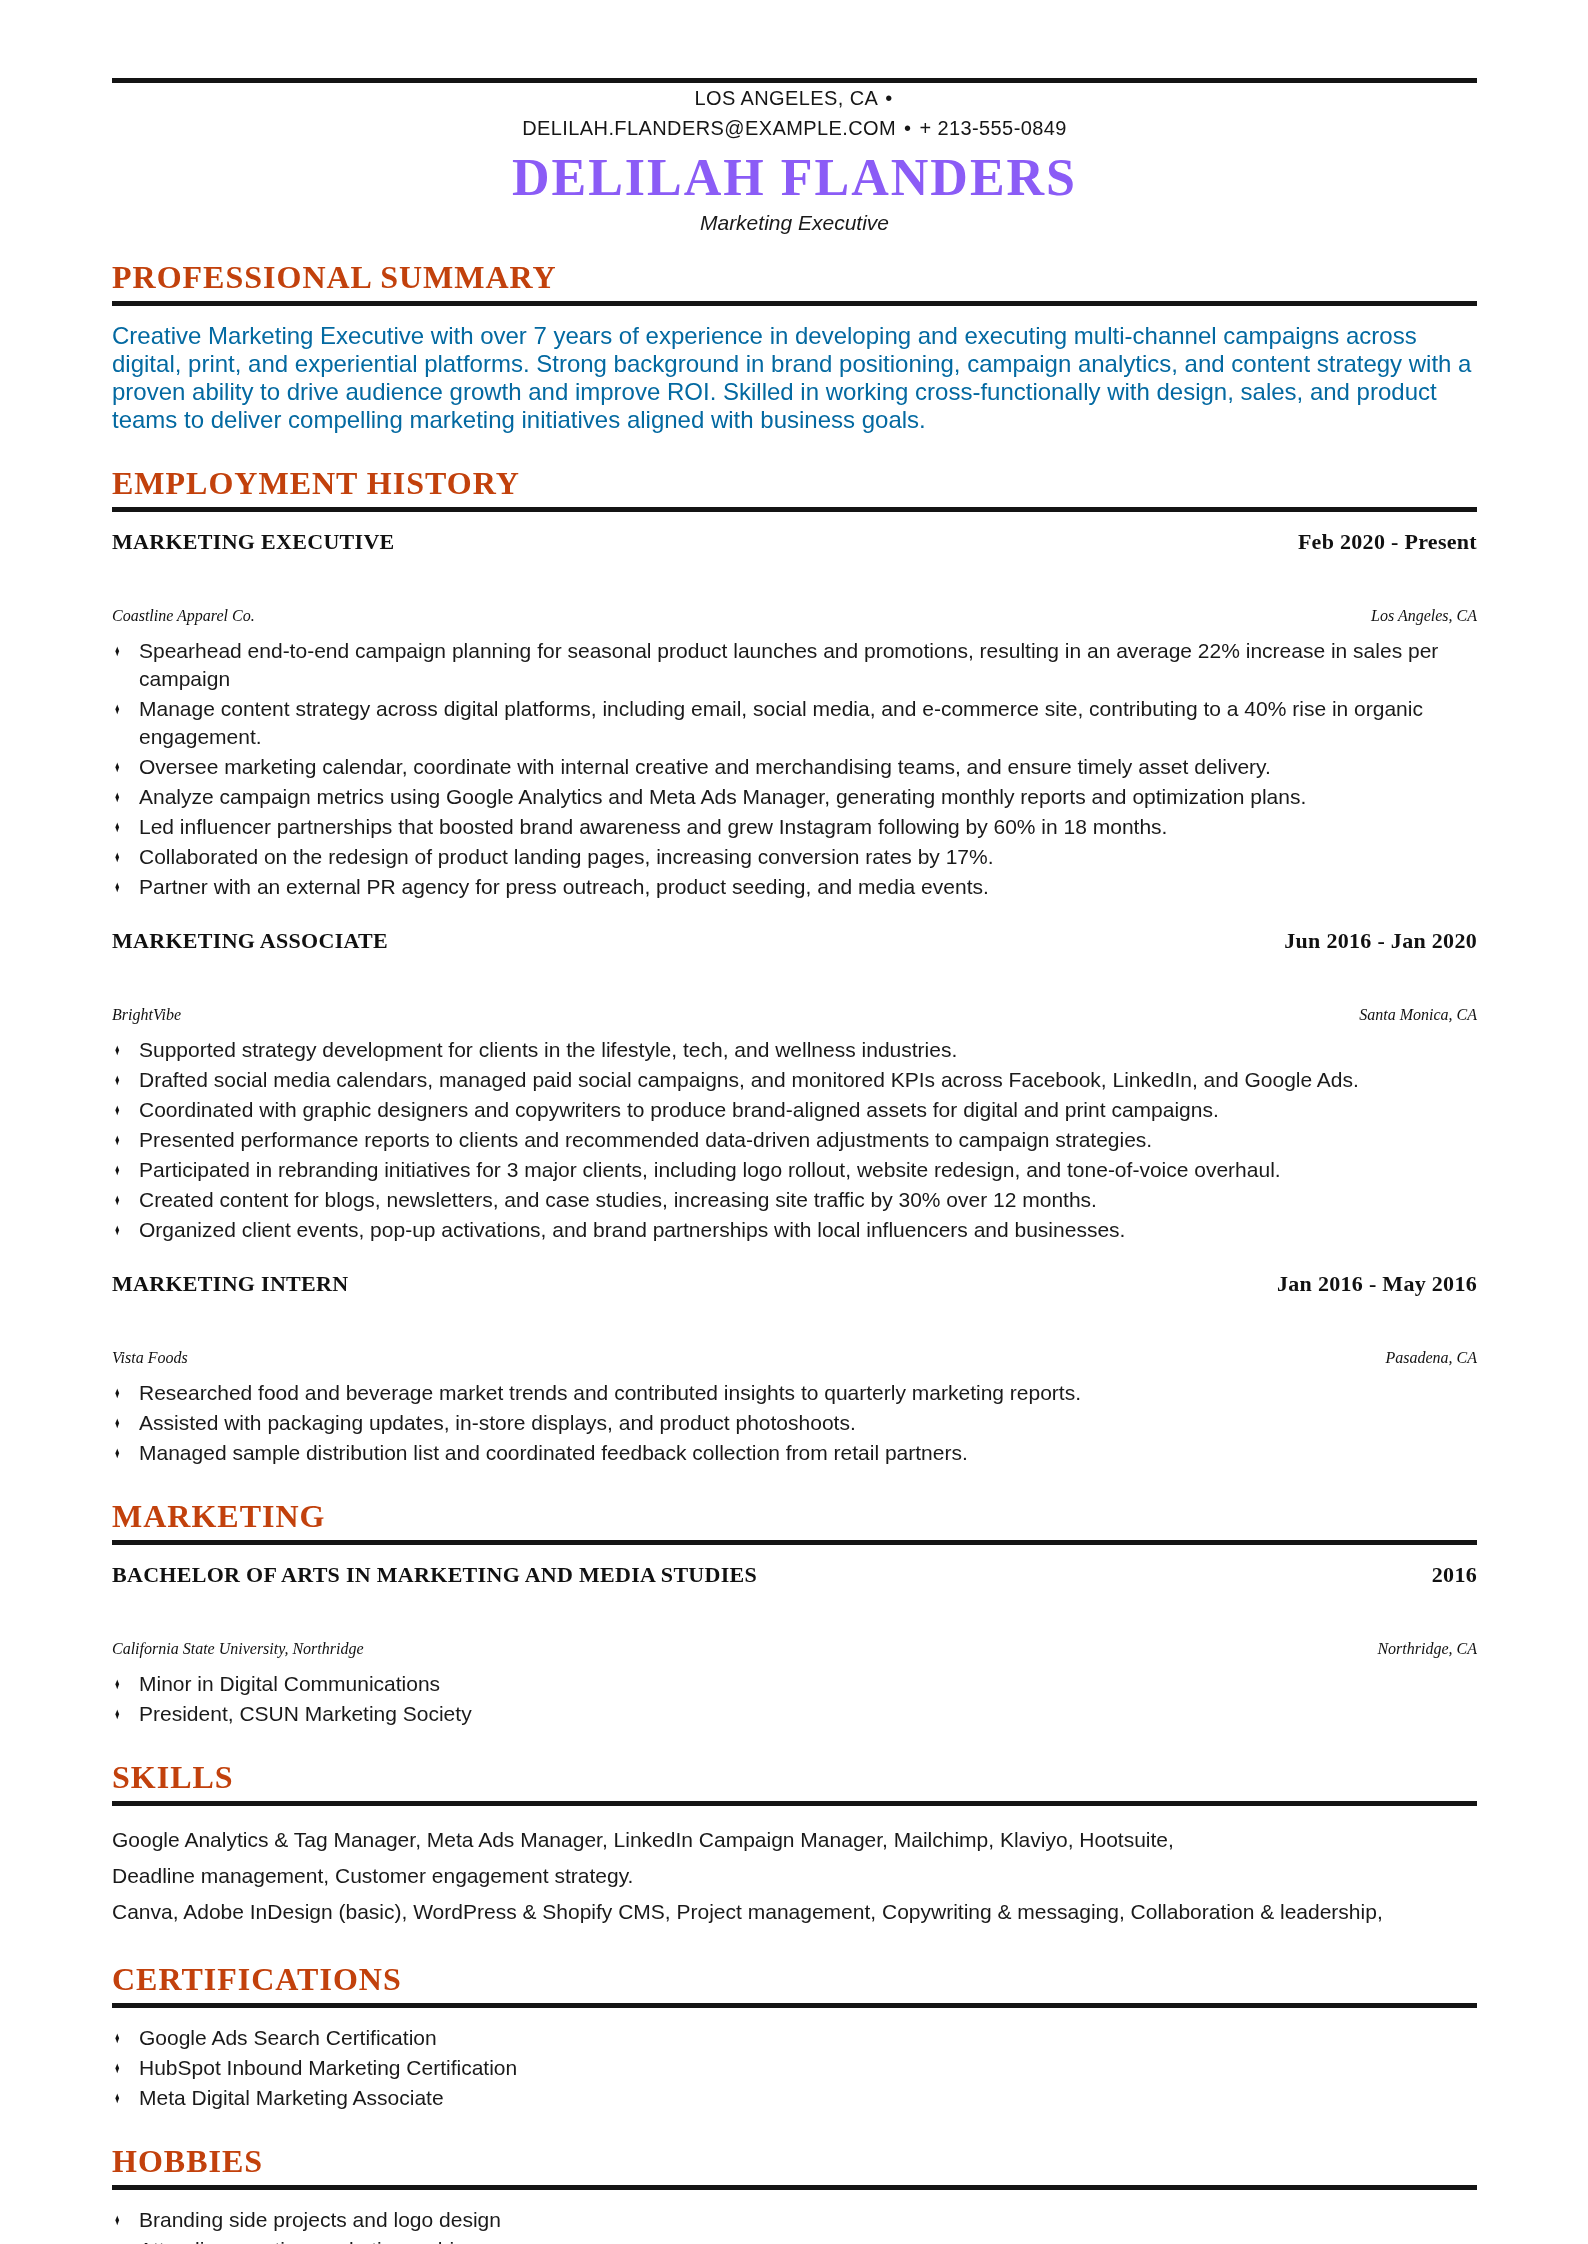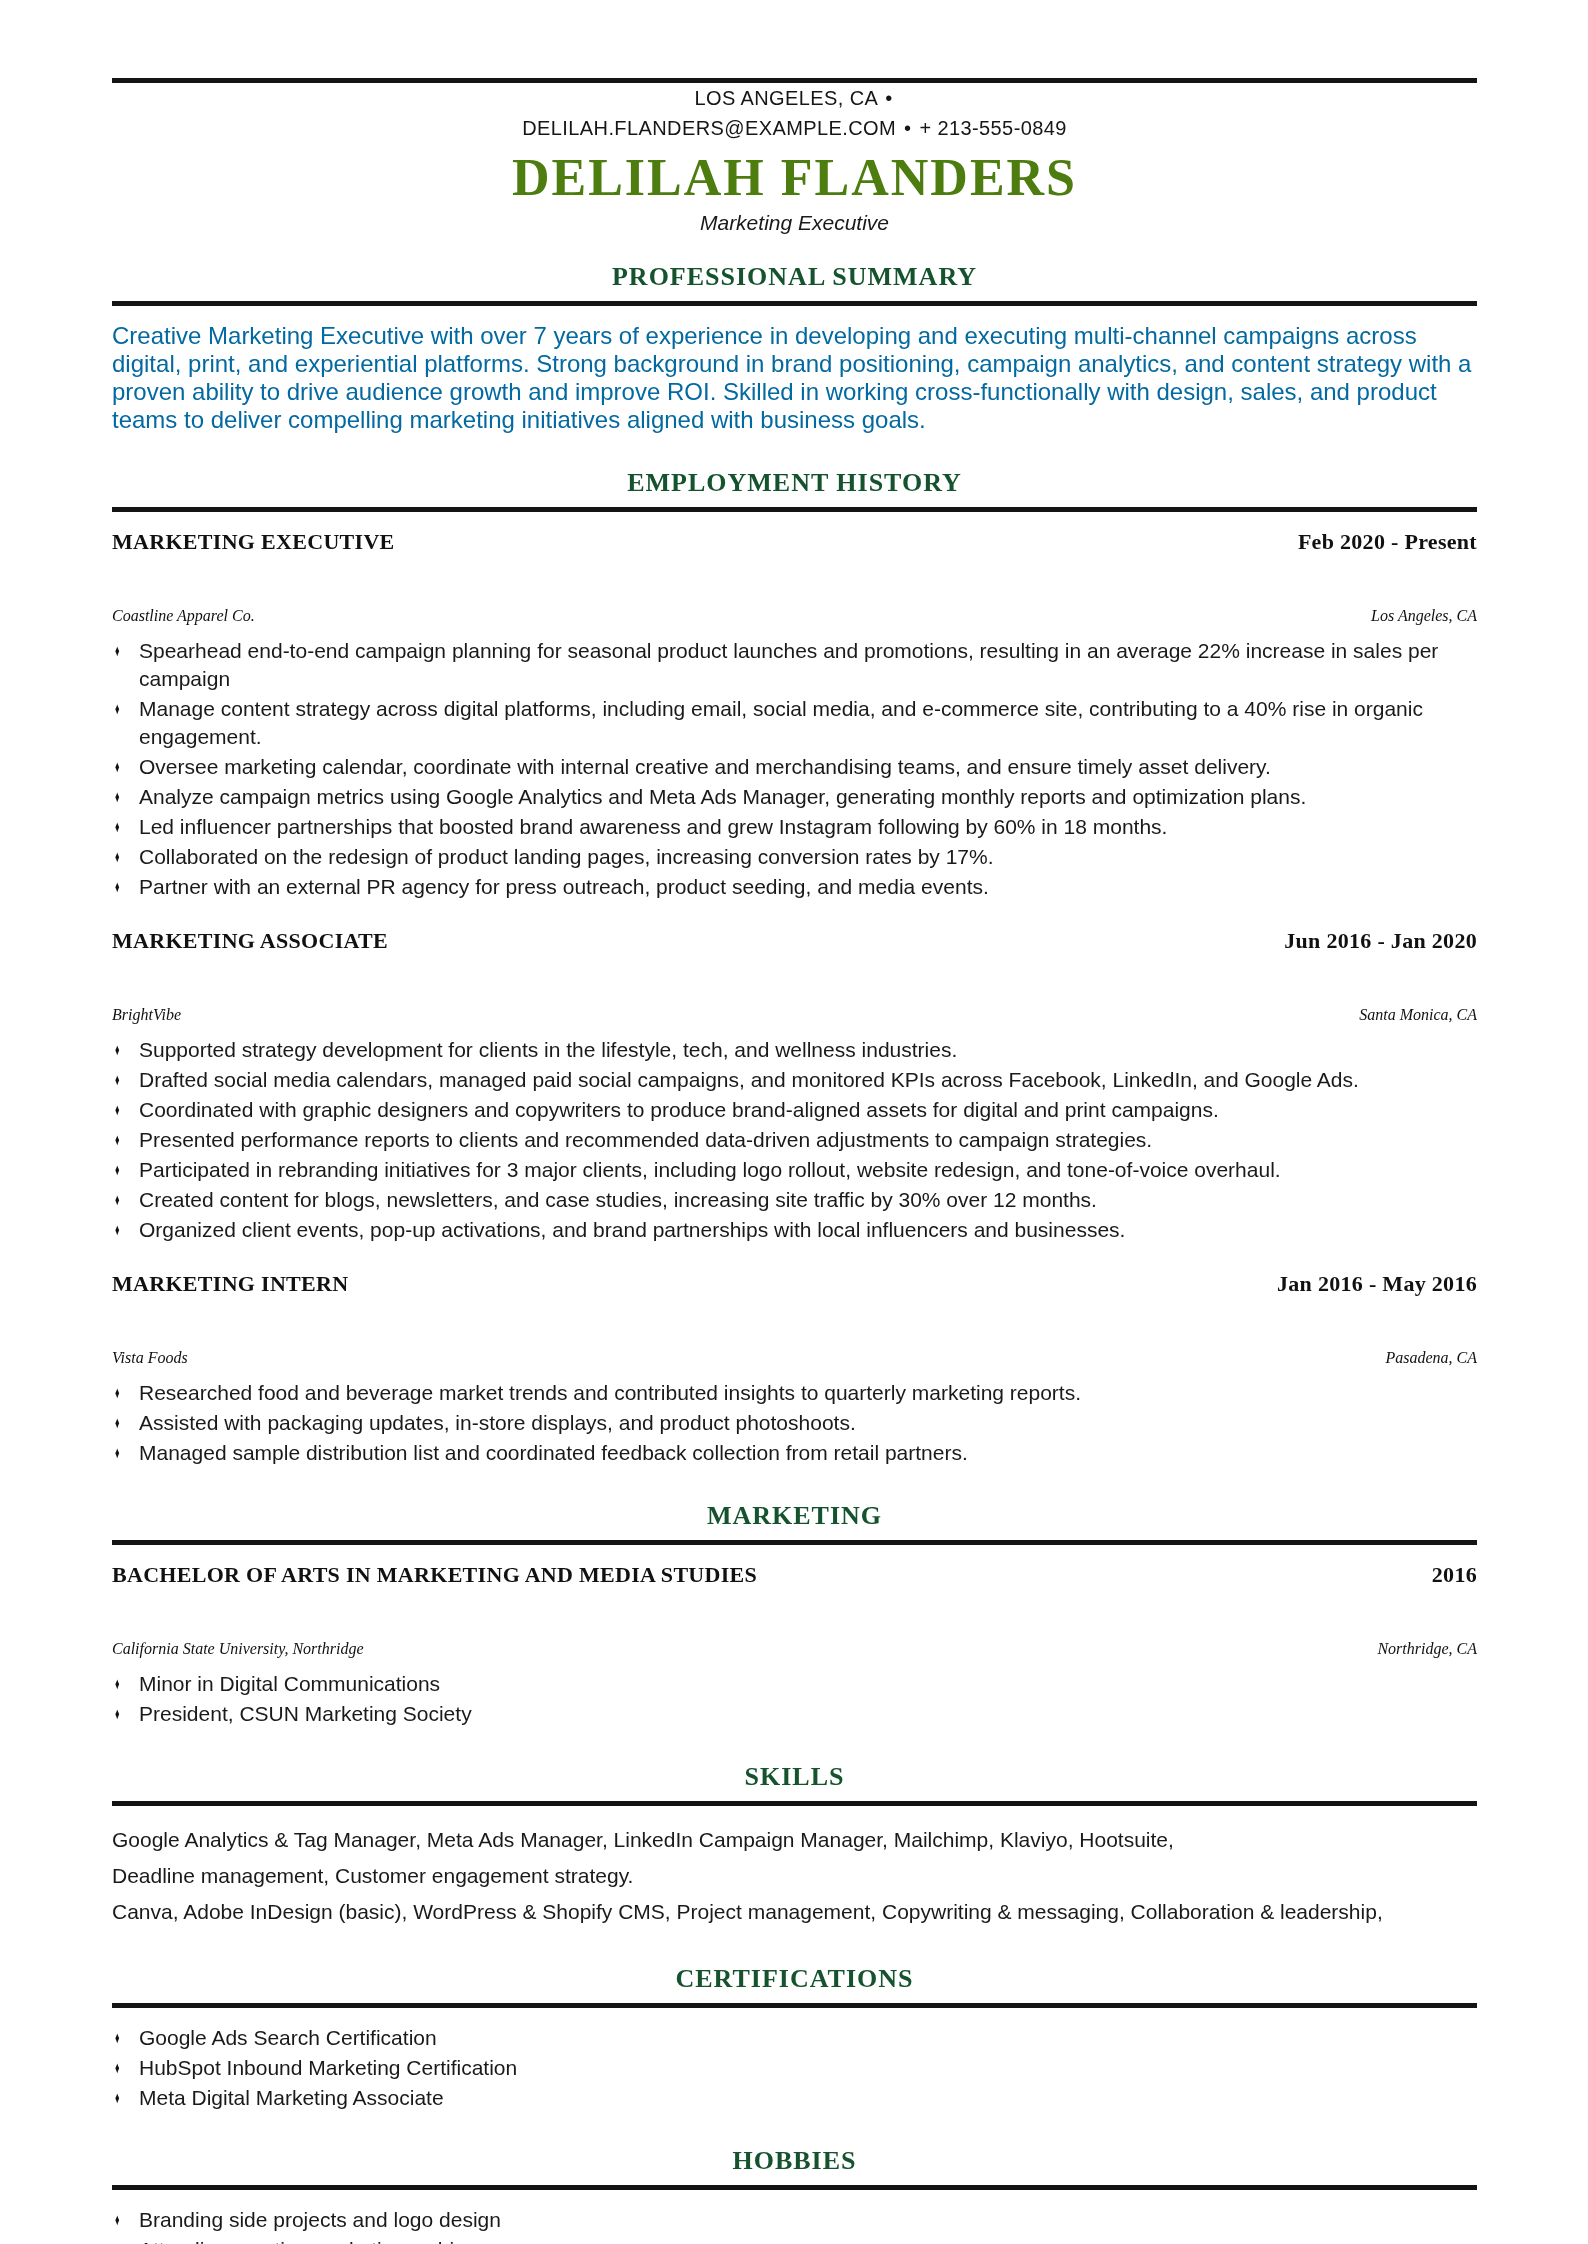--- a/index.html
+++ b/index.html
@@ -14,30 +14,30 @@
 
   .rule { height:3px; border-top:2px solid #141414; border-bottom:3px solid #141414; }
 
   header { text-align:center; }
   .contact { font-size:20px; line-height:30px; letter-spacing:.4px; color:#161616; }
   .sep { padding:0 2px; }
   h1 {
     margin-top:7px;
     font-family:"Liberation Serif", serif;
     font-weight:bold; font-size:52px; line-height:56px; letter-spacing:2px;
-    color:#4d7c0f;
+    color:#8b5cf6;
   }
   .subtitle { margin-top:4px; font-size:21px; line-height:26px; font-style:italic; color:#1a1a1a; }
 
   h2 {
     margin:34px 0 9px;
-    text-align:center;
+    text-align:left;
     font-family:"Liberation Serif", serif;
-    font-weight:bold; font-size:26px; line-height:30px; letter-spacing:1px;
-    color:#14532d;
+    font-weight:bold; font-size:32px; line-height:30px; letter-spacing:1px;
+    color:#c2410c;
   }
   h2.first { margin-top:26px; }
 
   .sec-body { margin-top:16px; }
   p.body-text { font-size:24px; line-height:28px; color:#0369a1; }
 
   .job { margin-top:26px; }
   .job.first { margin-top:0; }
   .entry-head { display:flex; justify-content:space-between; align-items:flex-start; }
   .eh-left  { text-align:left; }

